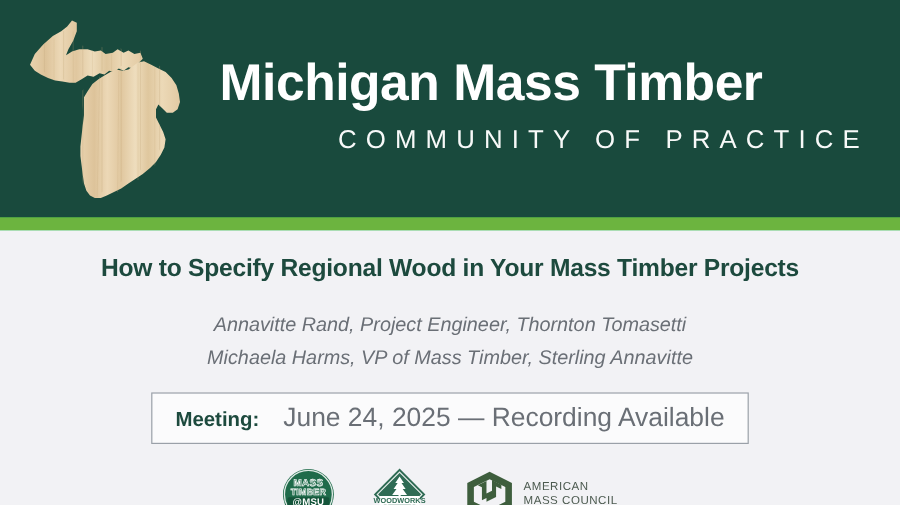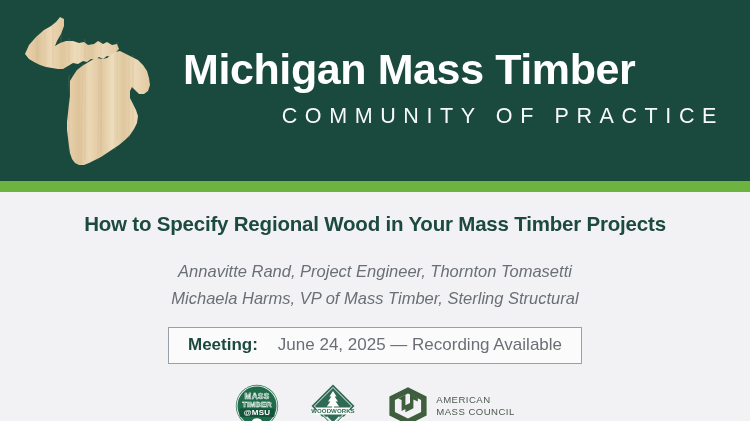--- a/index.html
+++ b/index.html
@@ -134,21 +134,21 @@
 
   .meeting-label {
     color: #1d4a3e;
     font-size: 17px;
     font-weight: bold;
     white-space: nowrap;
   }
 
   .meeting-value {
     color: #6a6f76;
-    font-size: 17px;
+    font-size: 22px;
     white-space: nowrap;
   }
 
   
   .logo-row {
     margin-top: 18px;
     display: flex;
     align-items: center;
     justify-content: center;
     gap: 30px;
@@ -250,21 +250,21 @@
   </div>
 
   <div class="stripe"></div>
 
   <div class="body-area">
 
     <div class="session-title">How to Specify Regional Wood in Your Mass Timber Projects</div>
 
     <div class="speakers">
       <div class="speaker-line">Annavitte Rand, Project Engineer, Thornton Tomasetti</div>
-      <div class="speaker-line">Michaela Harms, VP of Mass Timber, Sterling Structural</div>
+      <div class="speaker-line">Michaela Harms, VP of Mass Timber, Sterling Annavitte</div>
     </div>
 
     <div class="meeting-box">
       <span class="meeting-label">Meeting:</span>
       <span class="meeting-value">June 24, 2025 — Recording Available</span>
     </div>
 
     <div class="logo-row">
 
       <div class="logo-item">

